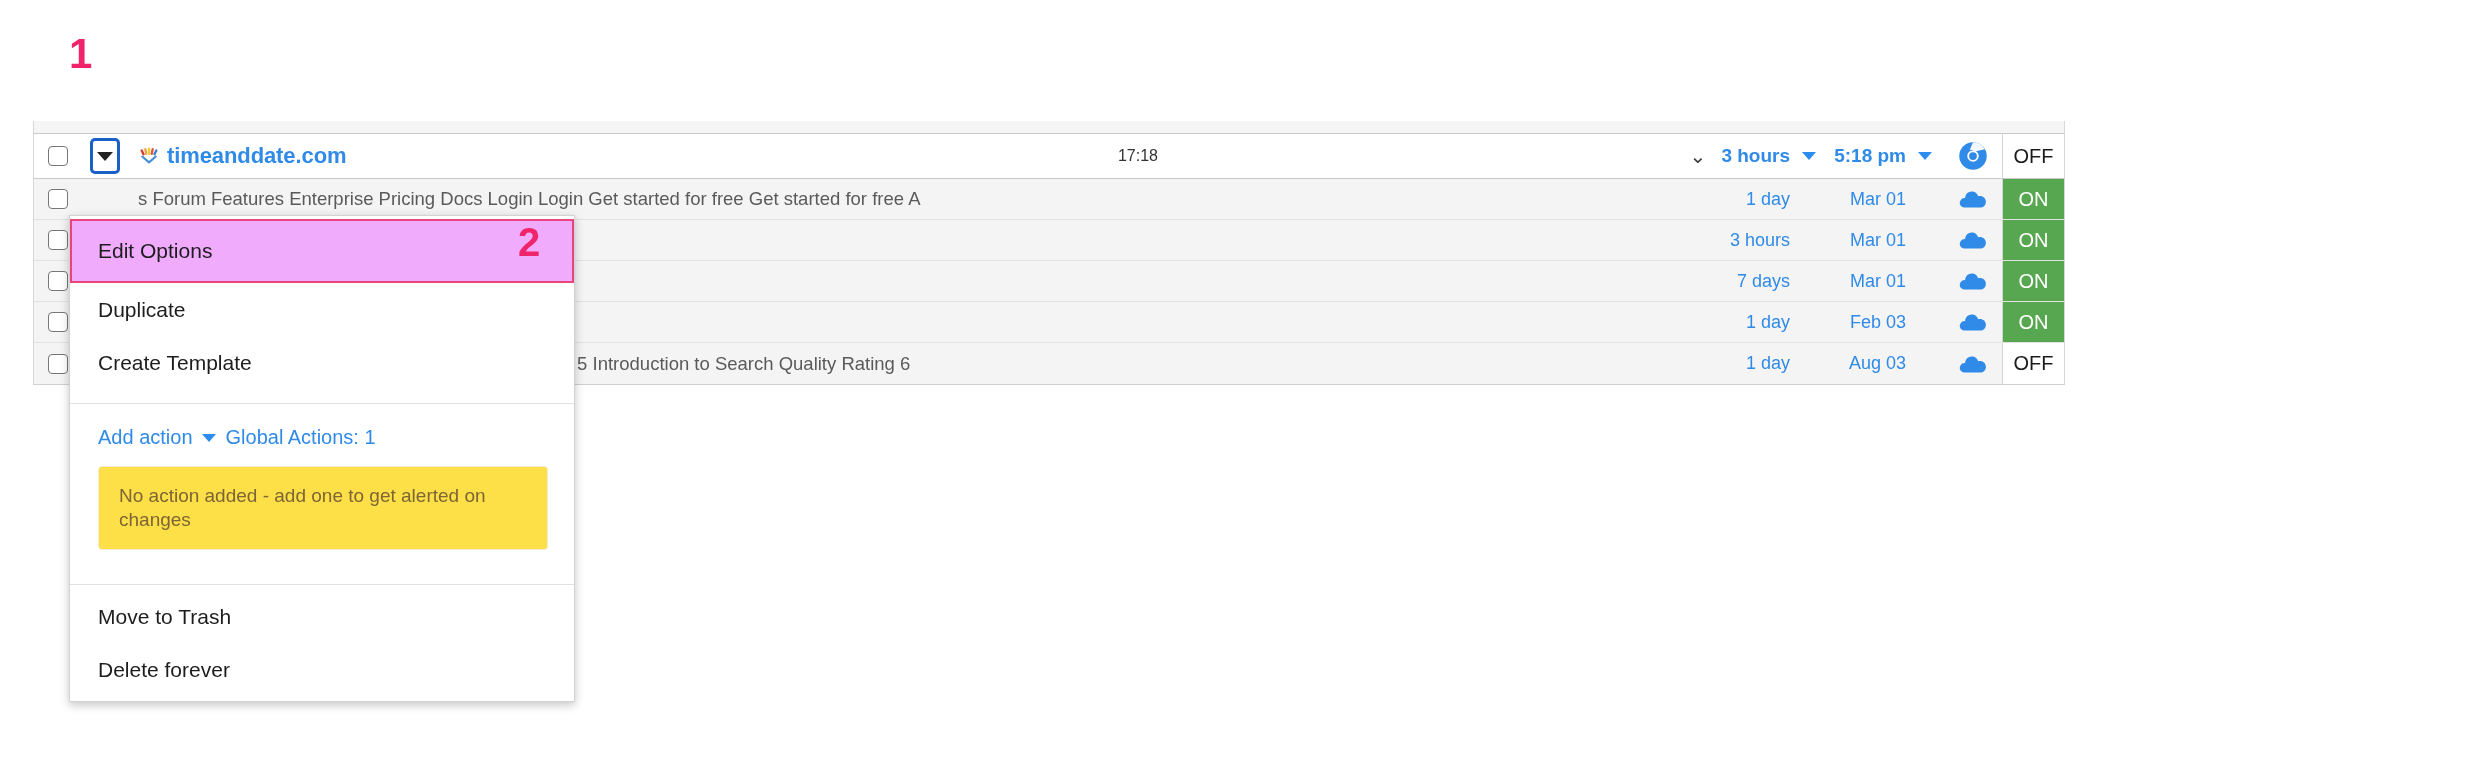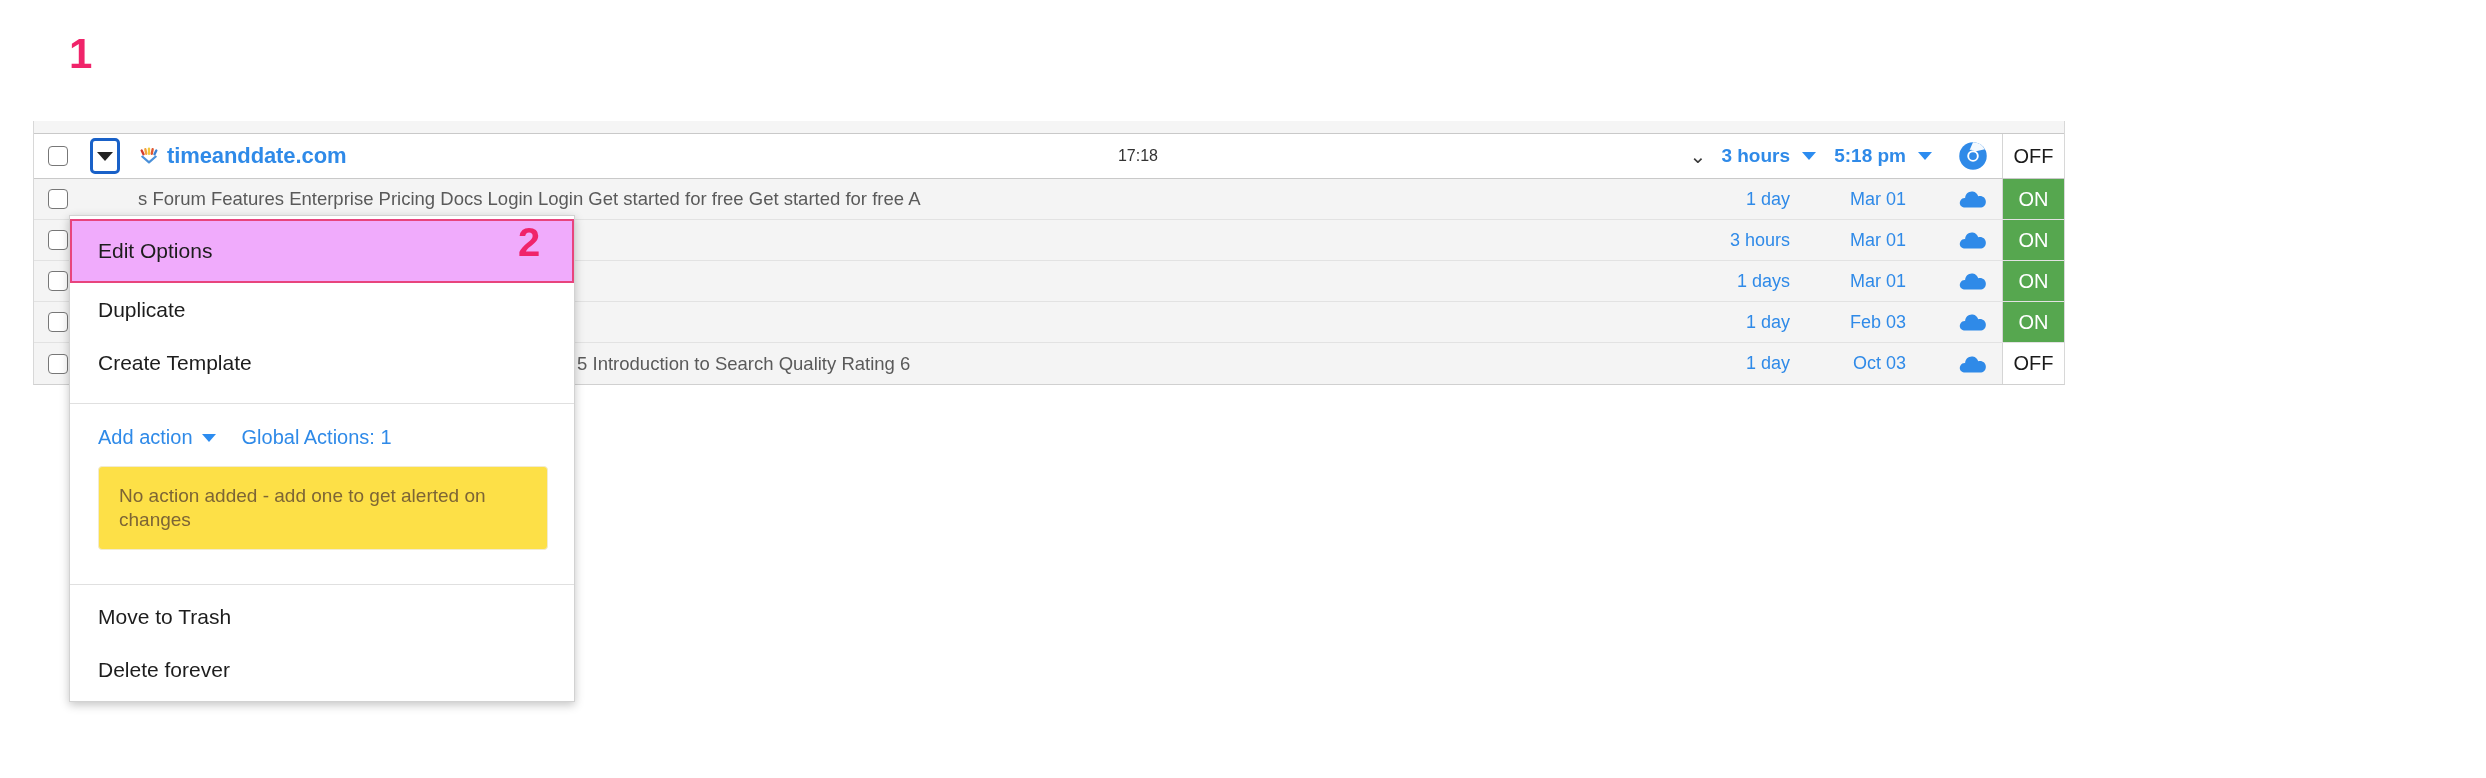--- a/index.html
+++ b/index.html
@@ -191,21 +191,21 @@
   }
   .menu-divider {
     height: 1px;
     background: #e0e0e0;
     margin: 14px 0 0 0;
   }
   .actions-block { padding: 22px 26px 20px 28px; }
   .actions-links {
     display: flex;
     align-items: center;
-    gap: 26px;
+    gap: 10px;
     margin-bottom: 17px;
   }
   .link-blue {
     color: #2f8ae8;
     font-size: 20px;
     display: flex;
     align-items: center;
     gap: 9px;
     white-space: nowrap;
   }
@@ -342,21 +342,21 @@
     <div class="row">
       <div class="cell c-check">
         <div class="cb"></div>
       </div>
       <div class="cell c-caret"></div>
       <div class="cell c-title">
         <span class="snippet">.3 • 142 Ratings</span>
       </div>
       <div class="cell c-chev"></div>
       <div class="cell c-freq">
-        <span class="freq-txt">1 days</span>
+        <span class="freq-txt">7 days</span>
       </div>
       <div class="cell c-freqcar"></div>
       <div class="cell c-date">
         <span class="date-txt">Mar 01</span>
       </div>
       <div class="cell c-datecar"></div>
       <div class="cell c-icon">
         <svg width="30" height="24" viewBox="0 0 28 20">
           <path d="M7 18 C2.6 18 0.6 14.6 2.2 11.6 C3.2 9.7 5.3 9.0 6.6 9.2 C6.8 5.1 10.2 2.4 13.8 3.0 C16.4 3.4 18.3 5.3 18.9 7.5 C22.6 6.6 26 9.0 26 12.6 C26 15.9 23.6 18 20.6 18 Z" fill="#2f8ae8"></path>
         </svg>
@@ -400,21 +400,21 @@
       <div class="cell c-caret"></div>
       <div class="cell c-title">
         <span class="snippet">uidelines July 28, 2022 General Guidelines Overview 5 Introduction to Search Quality Rating 6</span>
       </div>
       <div class="cell c-chev"></div>
       <div class="cell c-freq">
         <span class="freq-txt">1 day</span>
       </div>
       <div class="cell c-freqcar"></div>
       <div class="cell c-date">
-        <span class="date-txt">Oct 03</span>
+        <span class="date-txt">Aug 03</span>
       </div>
       <div class="cell c-datecar"></div>
       <div class="cell c-icon">
         <svg width="30" height="24" viewBox="0 0 28 20">
           <path d="M7 18 C2.6 18 0.6 14.6 2.2 11.6 C3.2 9.7 5.3 9.0 6.6 9.2 C6.8 5.1 10.2 2.4 13.8 3.0 C16.4 3.4 18.3 5.3 18.9 7.5 C22.6 6.6 26 9.0 26 12.6 C26 15.9 23.6 18 20.6 18 Z" fill="#2f8ae8"></path>
         </svg>
       </div>
       <div class="cell c-toggle">
         <div class="toggle off">OFF</div>
       </div>

